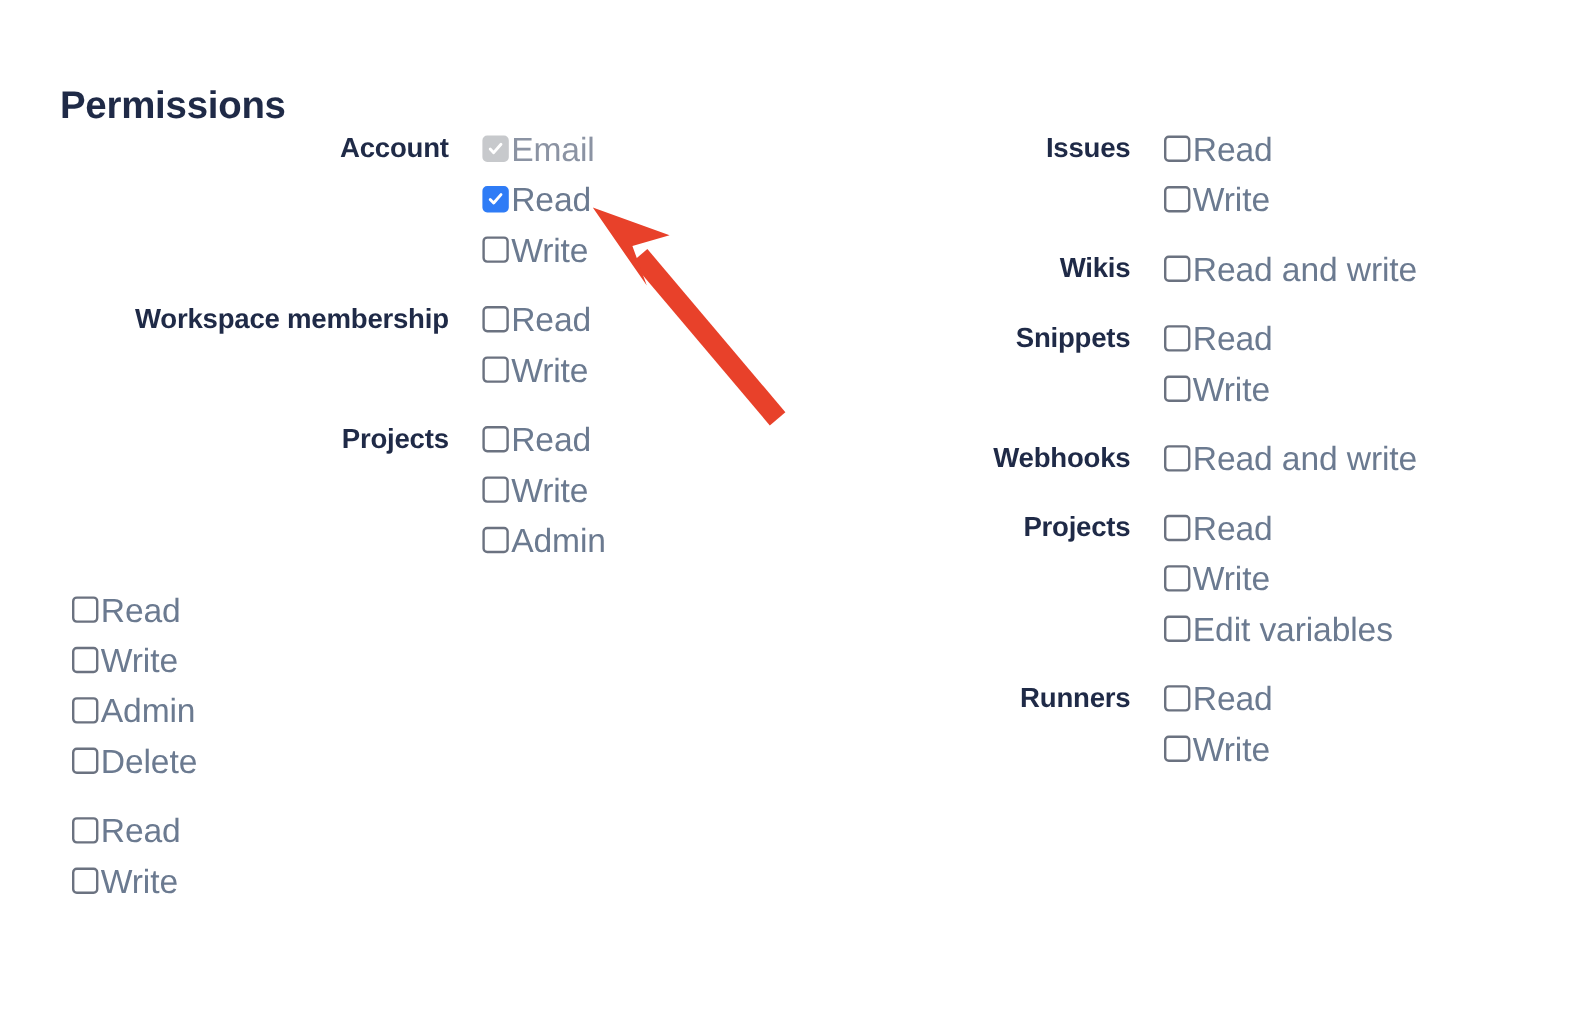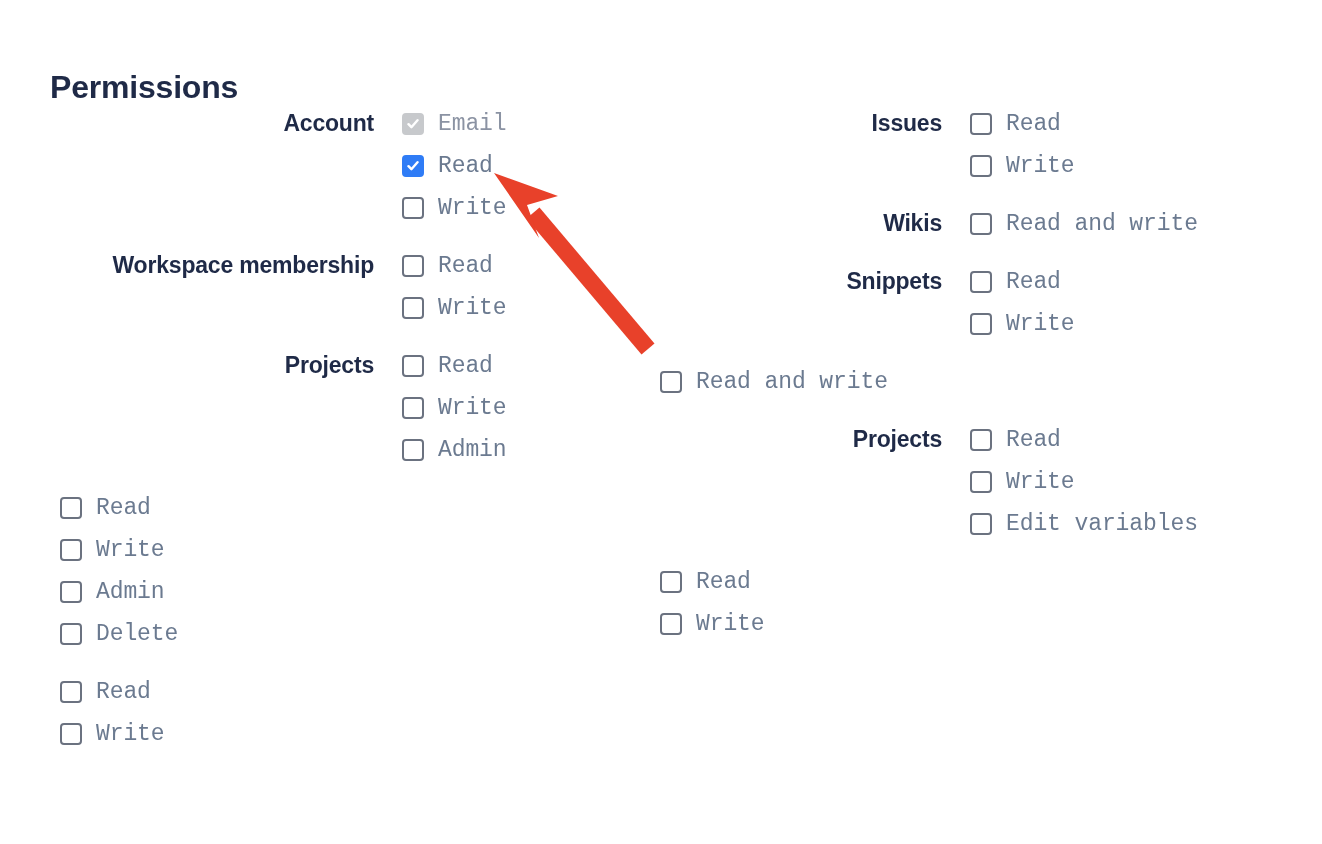--- a/index.html
+++ b/index.html
@@ -89,27 +89,26 @@
     left: 3px;
     top: 3px;
     width: 12px;
     height: 12px;
     display: none;
   }
   .checkbox.checked .tick,
   .checkbox.disabled-checked .tick { display: block; }
 
   .option-label {
-    margin-left: 14px;
-    font-size: 23px;
+    margin-left: 2px;
+    font-size: 28px;
     color: #6b7a90;
     line-height: 29px;
     white-space: nowrap;
     letter-spacing: -0.1px;
-    font-family: Liberation Mono, monospace;
   }
   .option-label.muted { color: #8b93a3; }
 
   #cursor-arrow {
     position: absolute;
     left: 0;
     top: 0;
     width: 1322px;
     height: 844px;
     pointer-events: none;
@@ -239,20 +238,21 @@
           <span class="checkbox"></span>
           <span class="option-label">Read</span>
         </label>
         <label class="option-row">
           <span class="checkbox"></span>
           <span class="option-label">Write</span>
         </label>
       </div>
     </div>
     <div class="perm-group">
+      <div class="group-label">Webhooks</div>
       <div class="options">
         <label class="option-row">
           <span class="checkbox"></span>
           <span class="option-label">Read and write</span>
         </label>
       </div>
     </div>
     <div class="perm-group">
       <div class="group-label">Projects</div>
       <div class="options">
@@ -264,20 +264,21 @@
           <span class="checkbox"></span>
           <span class="option-label">Write</span>
         </label>
         <label class="option-row">
           <span class="checkbox"></span>
           <span class="option-label">Edit variables</span>
         </label>
       </div>
     </div>
     <div class="perm-group">
+      <div class="group-label">Runners</div>
       <div class="options">
         <label class="option-row">
           <span class="checkbox"></span>
           <span class="option-label">Read</span>
         </label>
         <label class="option-row">
           <span class="checkbox"></span>
           <span class="option-label">Write</span>
         </label>
       </div>

